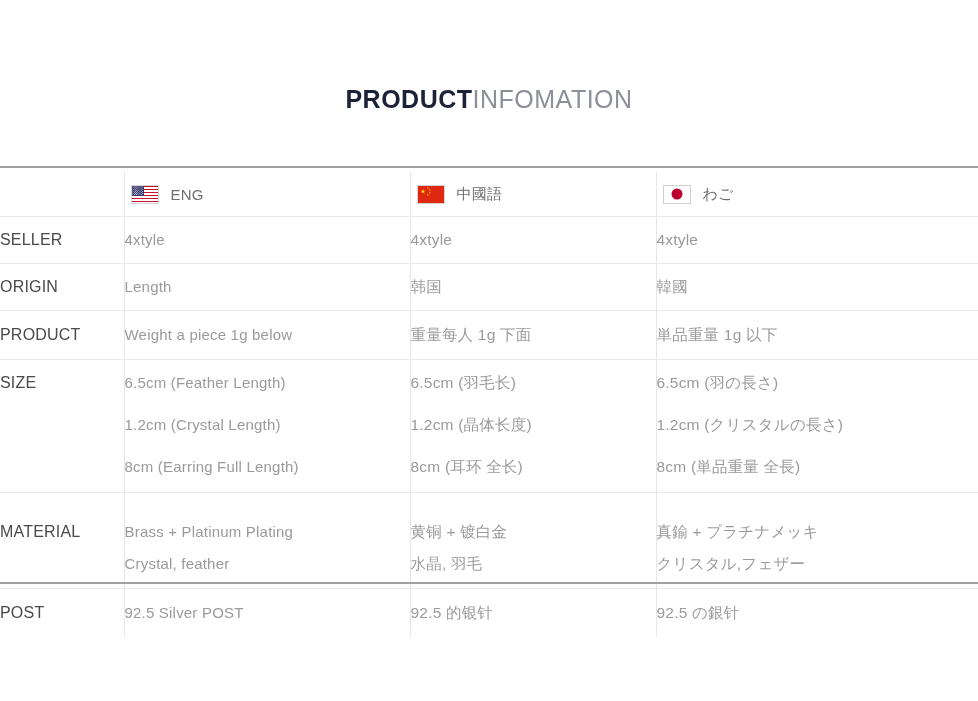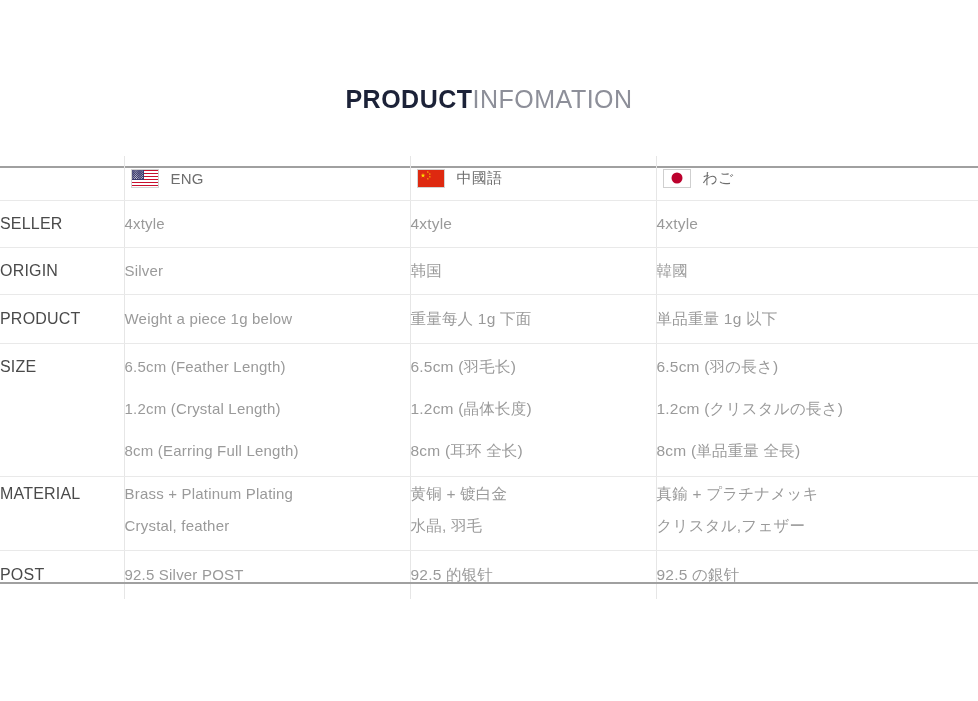--- a/index.html
+++ b/index.html
@@ -40,21 +40,21 @@
     font-weight: 600;
   }
   .title .t-light {
     color: #8d8f99;
     font-weight: 400;
   }
 
   
   .info-table {
     position: absolute;
-    top: 156px;
+    top: 172px;
     left: 0;
     width: 978px;
     border-collapse: collapse;
     table-layout: fixed;
   }
   .info-table td {
     vertical-align: top;
     border-right: 1px solid #e6e6e6;
     border-bottom: 1px solid #e9e9e9;
     padding: 0;
@@ -209,21 +209,21 @@
   
   tr.r-seller .val-cell,
   tr.r-seller .lbl-cell { padding-top: 13px; padding-bottom: 13px; }
   tr.r-origin .val-cell,
   tr.r-origin .lbl-cell { padding-top: 13px; padding-bottom: 13px; margin-left: 32px; }
   tr.r-weight .val-cell,
   tr.r-weight .lbl-cell { padding-top: 14px; padding-bottom: 14px; }
   tr.r-size .val-cell,
   tr.r-size .lbl-cell   { padding-top: 13px; padding-bottom: 15px; }
   tr.r-material .val-cell,
-  tr.r-material .lbl-cell { padding-top: 7px; padding-bottom: 14px; }
+  tr.r-material .lbl-cell { padding-top: 29px; padding-bottom: 14px; }
   tr.r-post .val-cell,
   tr.r-post .lbl-cell   { padding-top: 14px; padding-bottom: 14px; }
 </style>
 </head>
 <body>
 
 <div class="page">
 
   <div class="title-wrap">
     <div class="title"><span class="t-strong">PRODUCT</span><span class="t-light">INFOMATION</span></div>
@@ -288,21 +288,21 @@
       <td class="val-cell cjk">
         <div class="val-line">4xtyle</div>
       </td>
     </tr>
 
     <tr class="r-origin">
       <td class="lbl-cell">
         <div class="lbl-text">ORIGIN</div>
       </td>
       <td class="val-cell">
-        <div class="val-line">Silver</div>
+        <div class="val-line">Length</div>
       </td>
       <td class="val-cell cjk">
         <div class="val-line">韩国</div>
       </td>
       <td class="val-cell cjk">
         <div class="val-line">韓國</div>
       </td>
     </tr>
 
     <tr class="r-weight">

